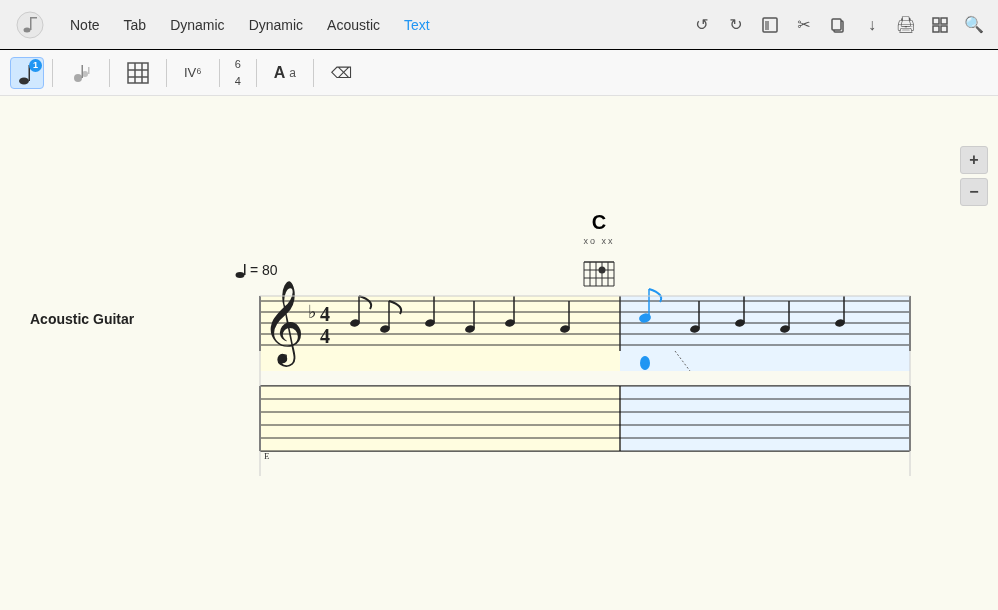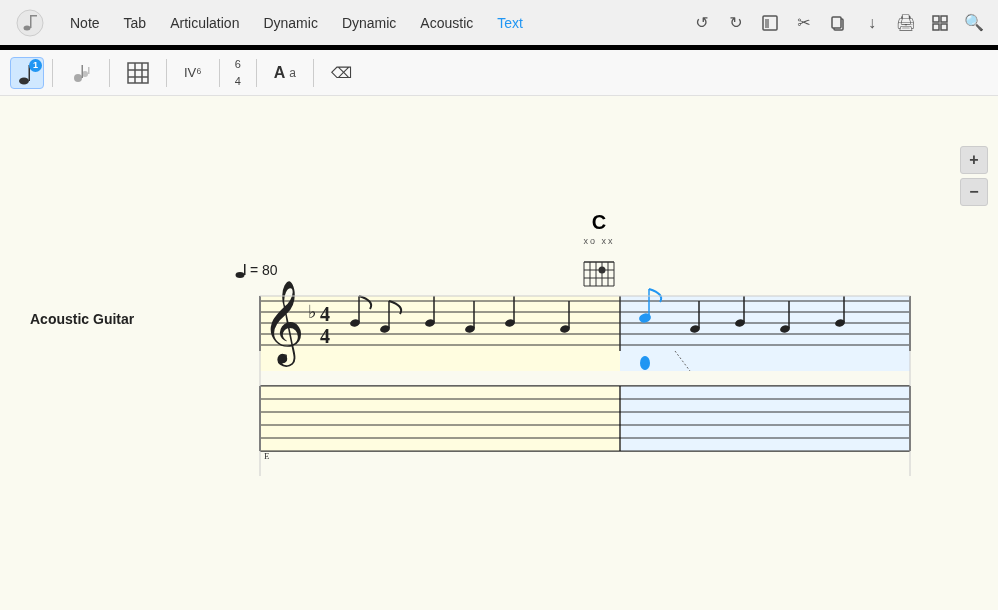--- a/index.html
+++ b/index.html
@@ -11,21 +11,21 @@
       overflow: hidden;
       position: relative;
     }
 
     
     #menu-bar {
       display: flex;
       align-items: center;
       height: 50px;
       background: #f0f0f0;
-      border-bottom: 5px solid #000000;
+      border-bottom: 1px solid #000000;
       padding: 0 10px;
       gap: 0;
     }
     .menu-logo {
       width: 40px;
       height: 40px;
       display: flex;
       align-items: center;
       justify-content: center;
       margin-right: 8px;
@@ -173,21 +173,20 @@
     <svg viewBox="0 0 28 28" fill="none">
       <circle cx="14" cy="14" r="13" fill="#e8e8e8" stroke="#ccc"></circle>
       <ellipse cx="11" cy="19" rx="3.5" ry="2.5" fill="#888"></ellipse>
       <rect x="14" y="6" width="1.5" height="13" fill="#888"></rect>
       <rect x="14" y="6" width="7" height="1.5" fill="#888"></rect>
     </svg>
   </div>
 
   <div class="menu-item">Note</div>
   <div class="menu-item">Tab</div>
-  <div class="menu-item">Articulation</div>
   <div class="menu-item">Dynamic</div>
   <div class="menu-item">Dynamic</div>
   <div class="menu-item">Acoustic</div>
   <div class="menu-item active">Text</div>
 
   <div class="menu-spacer"></div>
 
   <div class="menu-icons">
     <div class="menu-icon-btn">↺</div>
     <div class="menu-icon-btn">↻</div>

